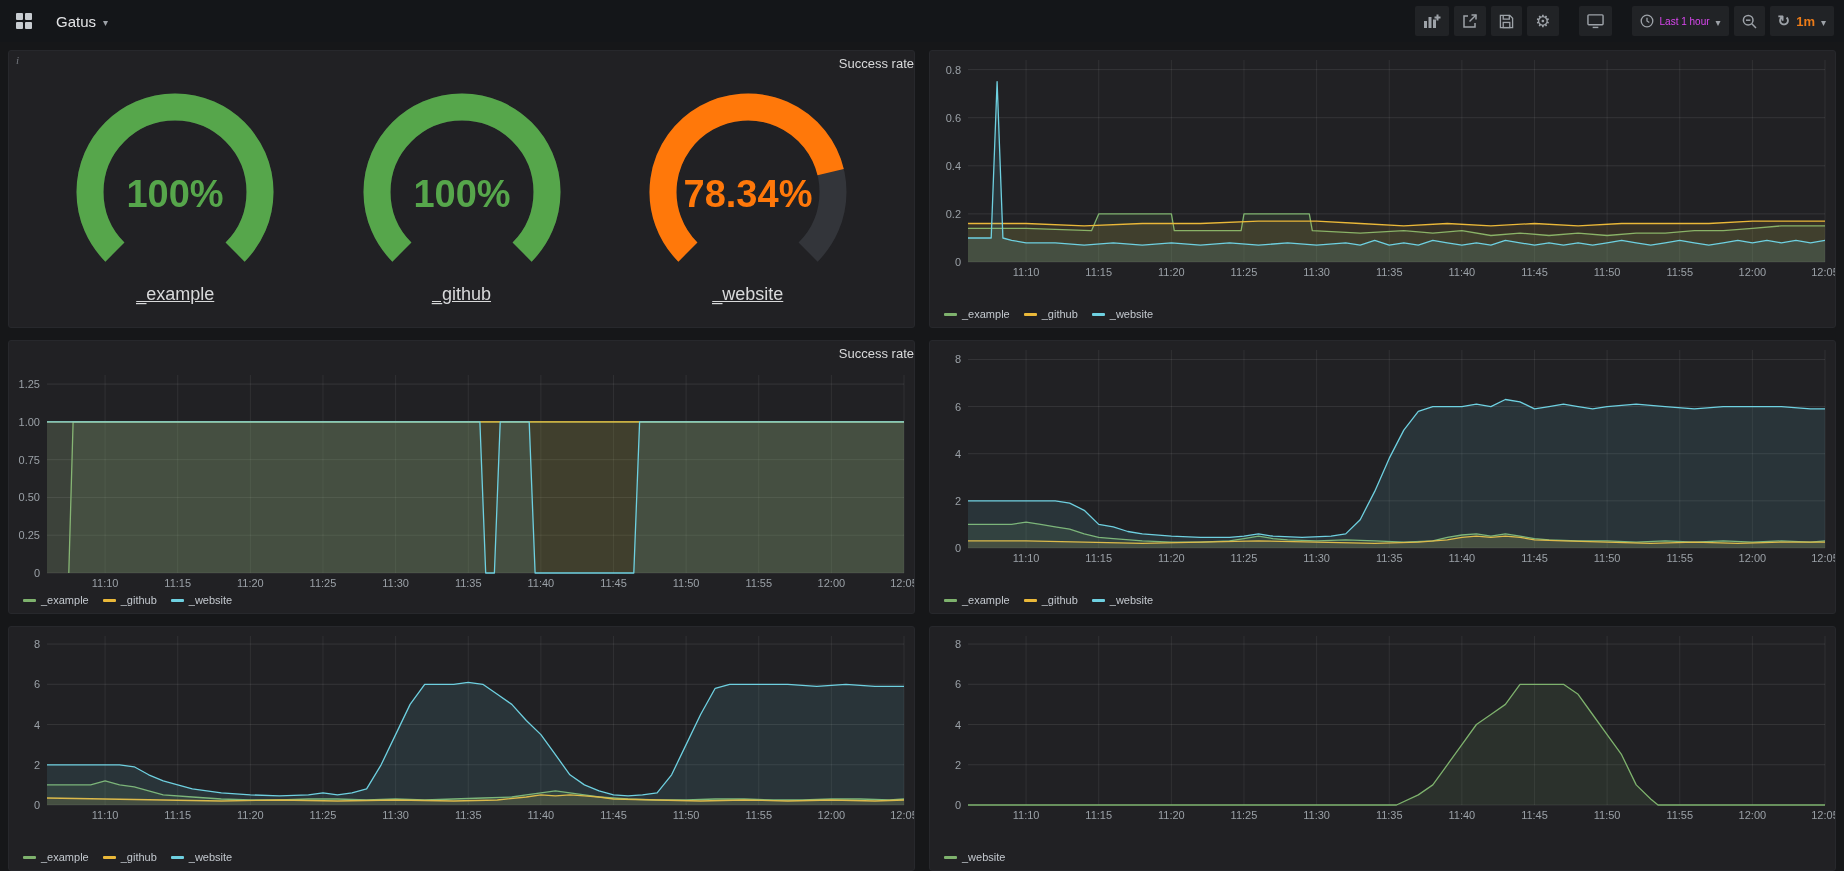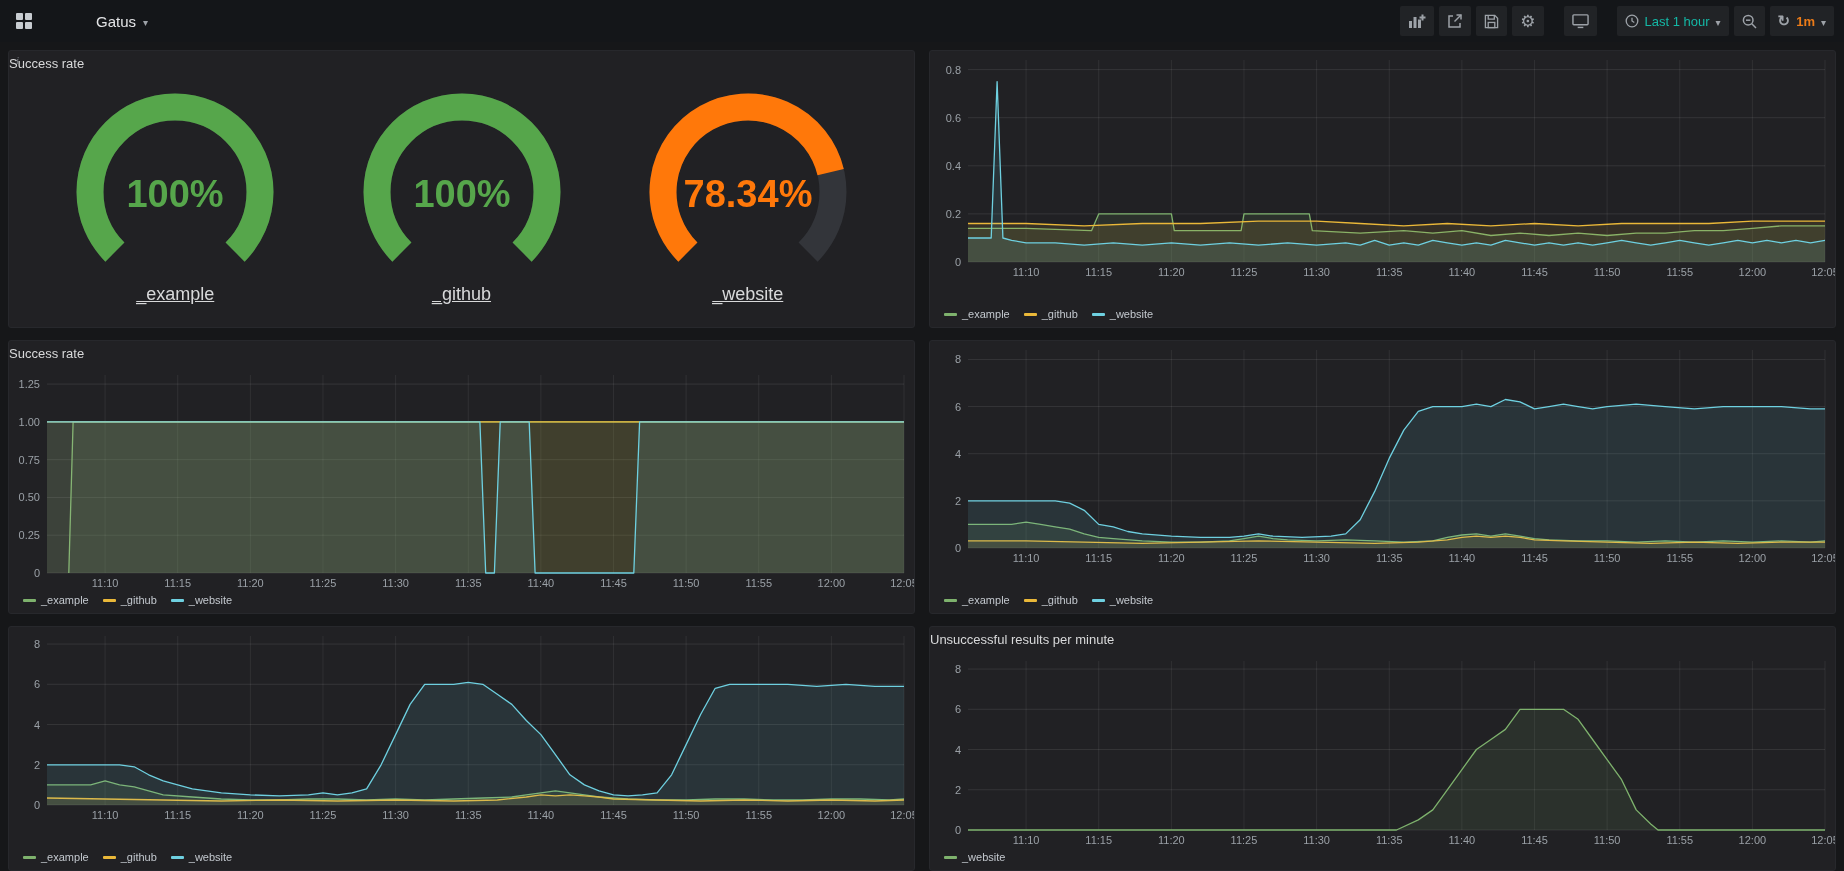--- a/index.html
+++ b/index.html
@@ -6,34 +6,34 @@
   html, body { width: 1844px; height: 871px; overflow: hidden; }
   body { background: #161719; font-family: "Liberation Sans", sans-serif; color: #d8d9da; }
   svg text { font-family: "Liberation Sans", sans-serif; }
 
   
   .navbar { height: 42px; display: flex; align-items: center; justify-content: space-between; padding: 0 10px 0 8px; background: #141619; }
   .nav-left { display: flex; align-items: center; gap: 10px; }
   .nav-right { display: flex; align-items: center; gap: 5px; }
   .nav-btn { display: flex; align-items: center; gap: 6px; height: 30px; min-width: 30px; padding: 0 8px; background: rgba(255,255,255,0.06); border: none; border-radius: 2px; cursor: pointer; color: #9da2a8; }
   .grid-btn { background: transparent; }
-  .dash-title-wrap { display: flex; align-items: center; gap: 7px; cursor: pointer; padding: 4px 6px; margin-left: 40px; }
+  .dash-title-wrap { display: flex; align-items: center; gap: 7px; cursor: pointer; padding: 4px 6px; }
   .dash-title { color: #e3e4e6; font-size: 15px; font-weight: 500; }
   .caret::before { content: "▾"; font-size: 10px; color: #9da2a8; }
   .glyph { line-height: 1; }
   .gear::before { content: "⚙"; font-size: 17px; }
   .refresh-glyph::before { content: "↻"; font-size: 15px; font-weight: bold; }
-  .nav-label { font-size: 13px; color: #14b8a6; }
+  .nav-label { font-size: 10px; color: #d946ef; }
   .refresh-interval { font-size: 13px; color: #eb7b18; font-weight: 700; }
   .spacer { width: 10px; }
 
   
   .dash { padding: 8px 8px 0; display: grid; grid-template-columns: 1fr 1fr; grid-template-rows: 278px 274px 245px; gap: 12px 14px; }
   .panel { background: #212124; border: 1px solid #27282c; border-radius: 3px; display: flex; flex-direction: column; position: relative; min-height: 0; }
-  .panel-header { height: 25px; flex: none; display: flex; align-items: center; justify-content: flex-start; position: relative; }
+  .panel-header { height: 25px; flex: none; display: flex; align-items: center; justify-content: flex-end; position: relative; }
   .panel-title { color: #d8d9da; font-size: 13px; font-weight: 500; cursor: pointer; }
   .panel-info { position: absolute; left: 7px; top: 3px; color: #75787f; font-size: 11px; font-family: "Liberation Serif", serif; font-style: italic; }
   .panel-info::before { content: "i"; }
 
   .chart-box { flex: 1 1 auto; position: relative; min-height: 0; overflow: hidden; }
   .chart-box svg { position: absolute; left: 0; top: 0; }
   .legend { flex: none; height: 22px; display: flex; align-items: center; gap: 14px; padding: 0 10px 4px 14px; }
   .legend-item { display: flex; align-items: center; gap: 5px; color: #c3c8ce; font-size: 11px; cursor: pointer; }
   .legend-swatch { width: 13px; height: 3px; border-radius: 1px; display: inline-block; }
 
@@ -395,23 +395,20 @@
           <span>_github</span>
         </span>
         <span class="legend-item">
           <i class="legend-swatch" style="background: rgb(110, 208, 224);"></i>
           <span>_website</span>
         </span>
       </div>
   </section>
 
   <section class="panel">
-    <div class="panel-header">
-      <span class="panel-title">Unsuccessful results per minute</span>
-    </div>
     <div class="chart-box">
         <svg width="905" height="196">
           <line x1="38" x2="895" y1="178" y2="178" stroke="rgba(255,255,255,0.09)" stroke-width="1"></line>
           <text x="31" y="182" text-anchor="end" fill="#9aa0a6" font-size="11">0</text>
           <line x1="38" x2="895" y1="137.76190476190476" y2="137.76190476190476" stroke="rgba(255,255,255,0.09)" stroke-width="1"></line>
           <text x="31" y="141.76190476190476" text-anchor="end" fill="#9aa0a6" font-size="11">2</text>
           <line x1="38" x2="895" y1="97.52380952380953" y2="97.52380952380953" stroke="rgba(255,255,255,0.09)" stroke-width="1"></line>
           <text x="31" y="101.52380952380953" text-anchor="end" fill="#9aa0a6" font-size="11">4</text>
           <line x1="38" x2="895" y1="57.285714285714285" y2="57.285714285714285" stroke="rgba(255,255,255,0.09)" stroke-width="1"></line>
           <text x="31" y="61.285714285714285" text-anchor="end" fill="#9aa0a6" font-size="11">6</text>

